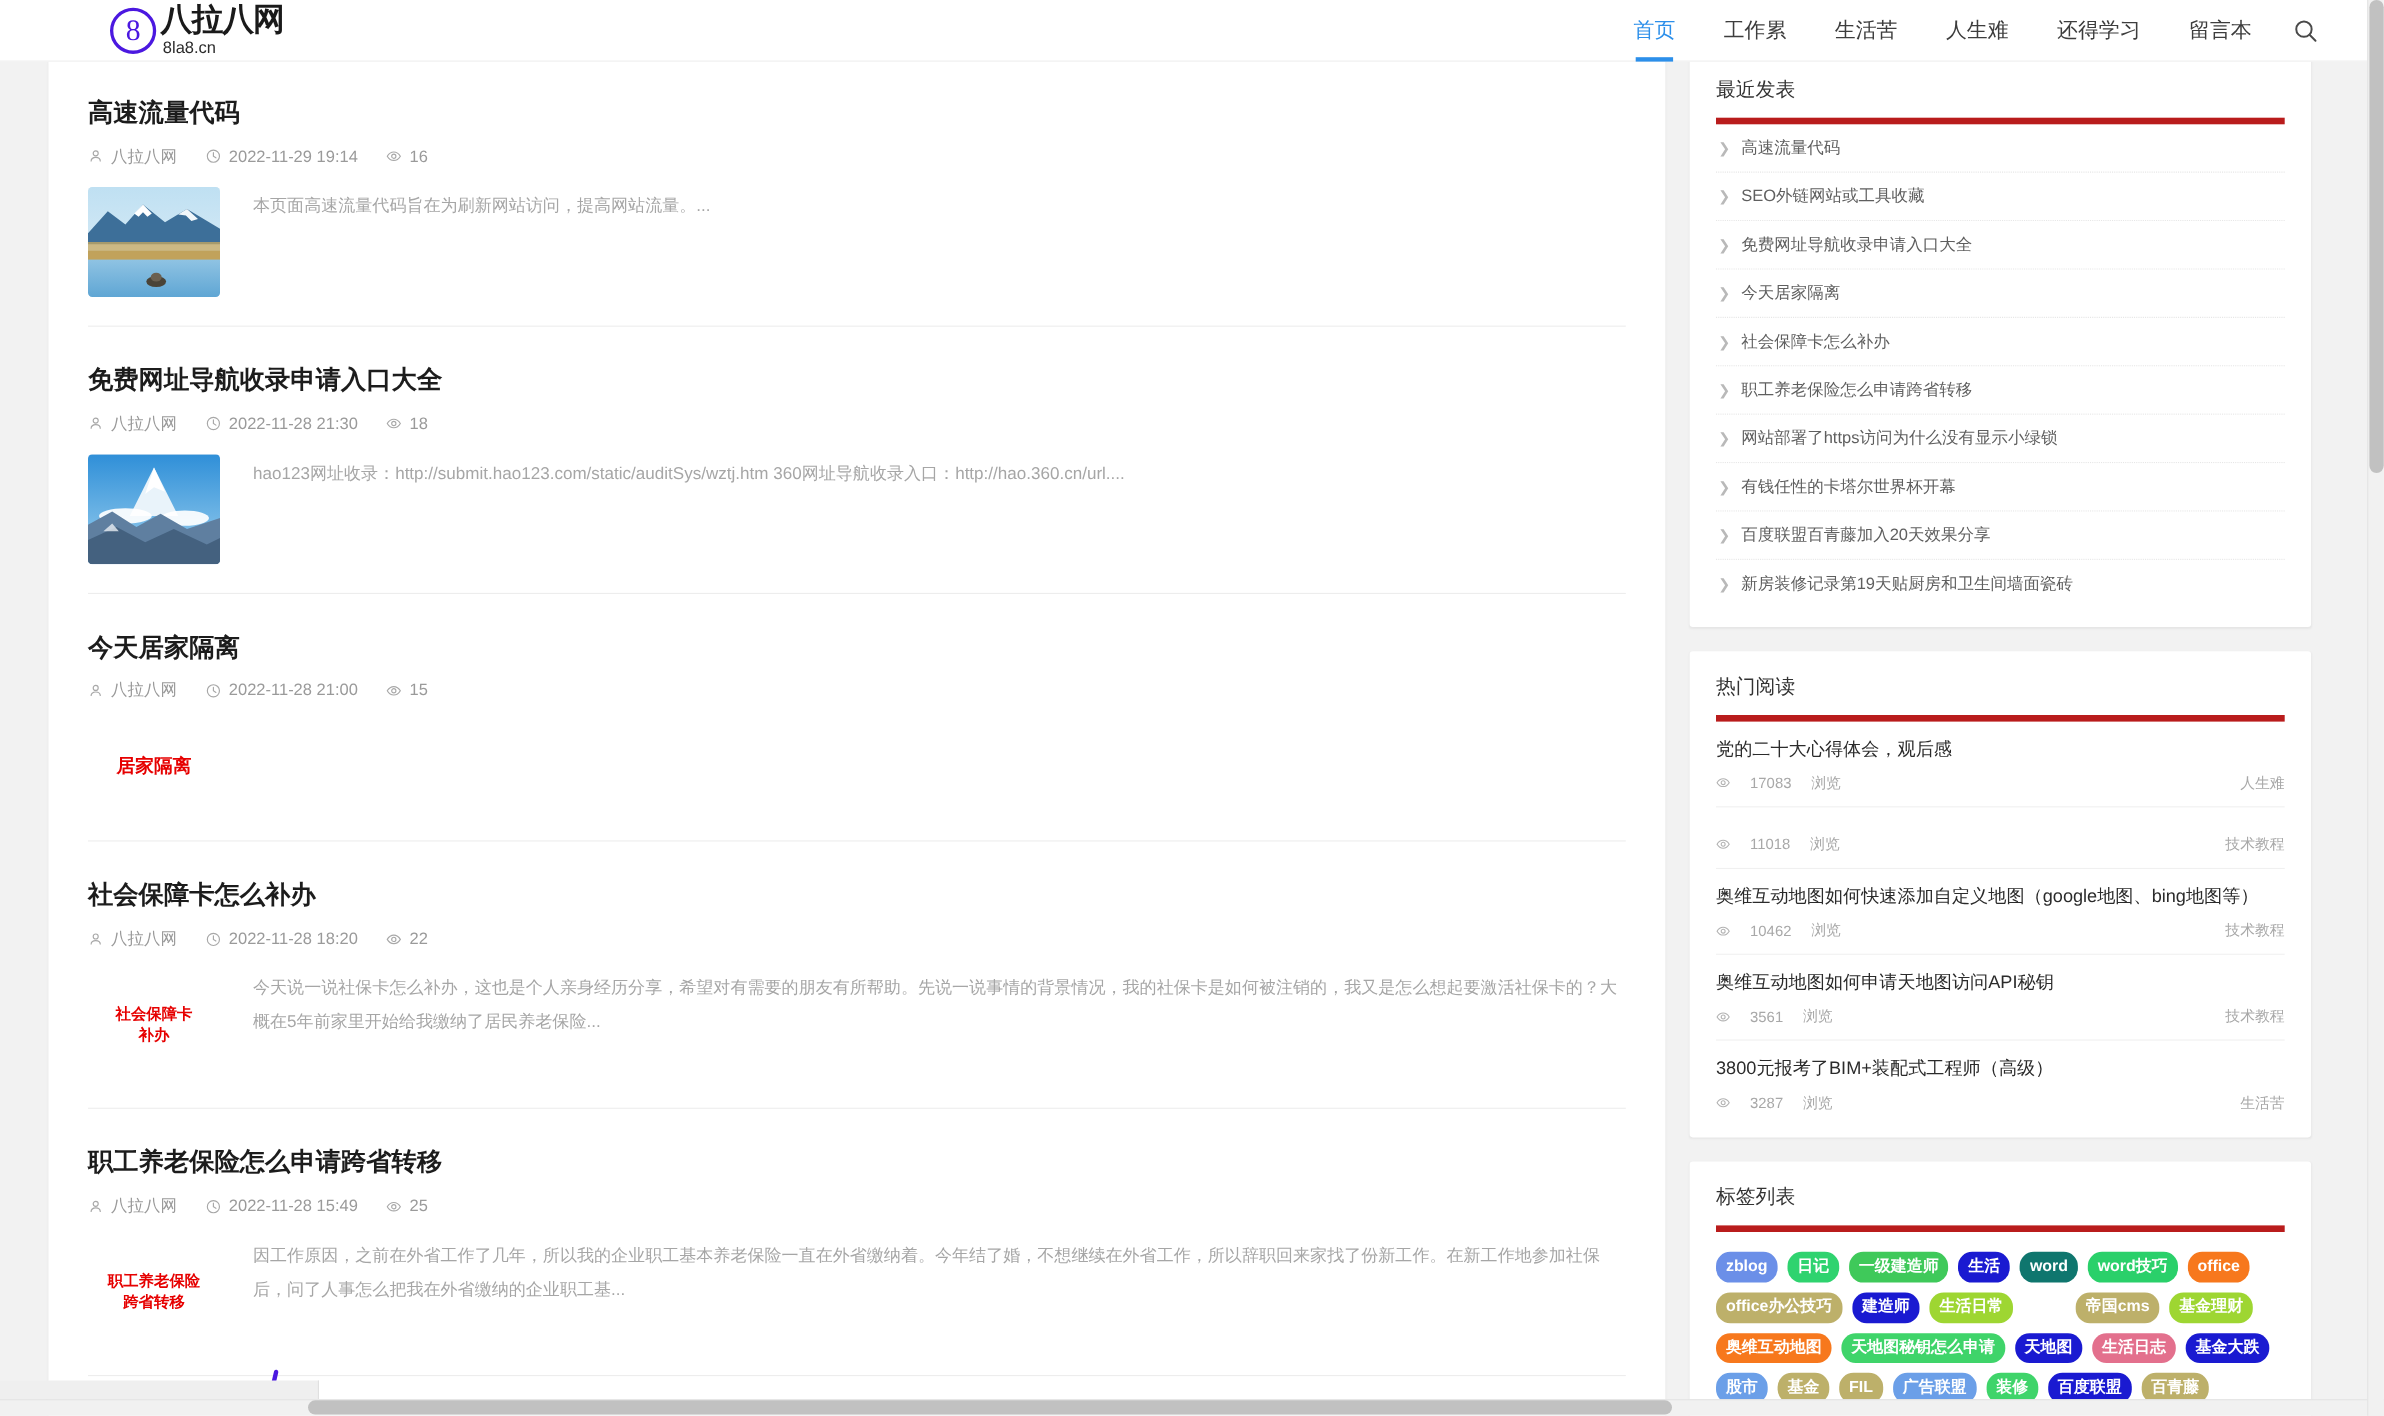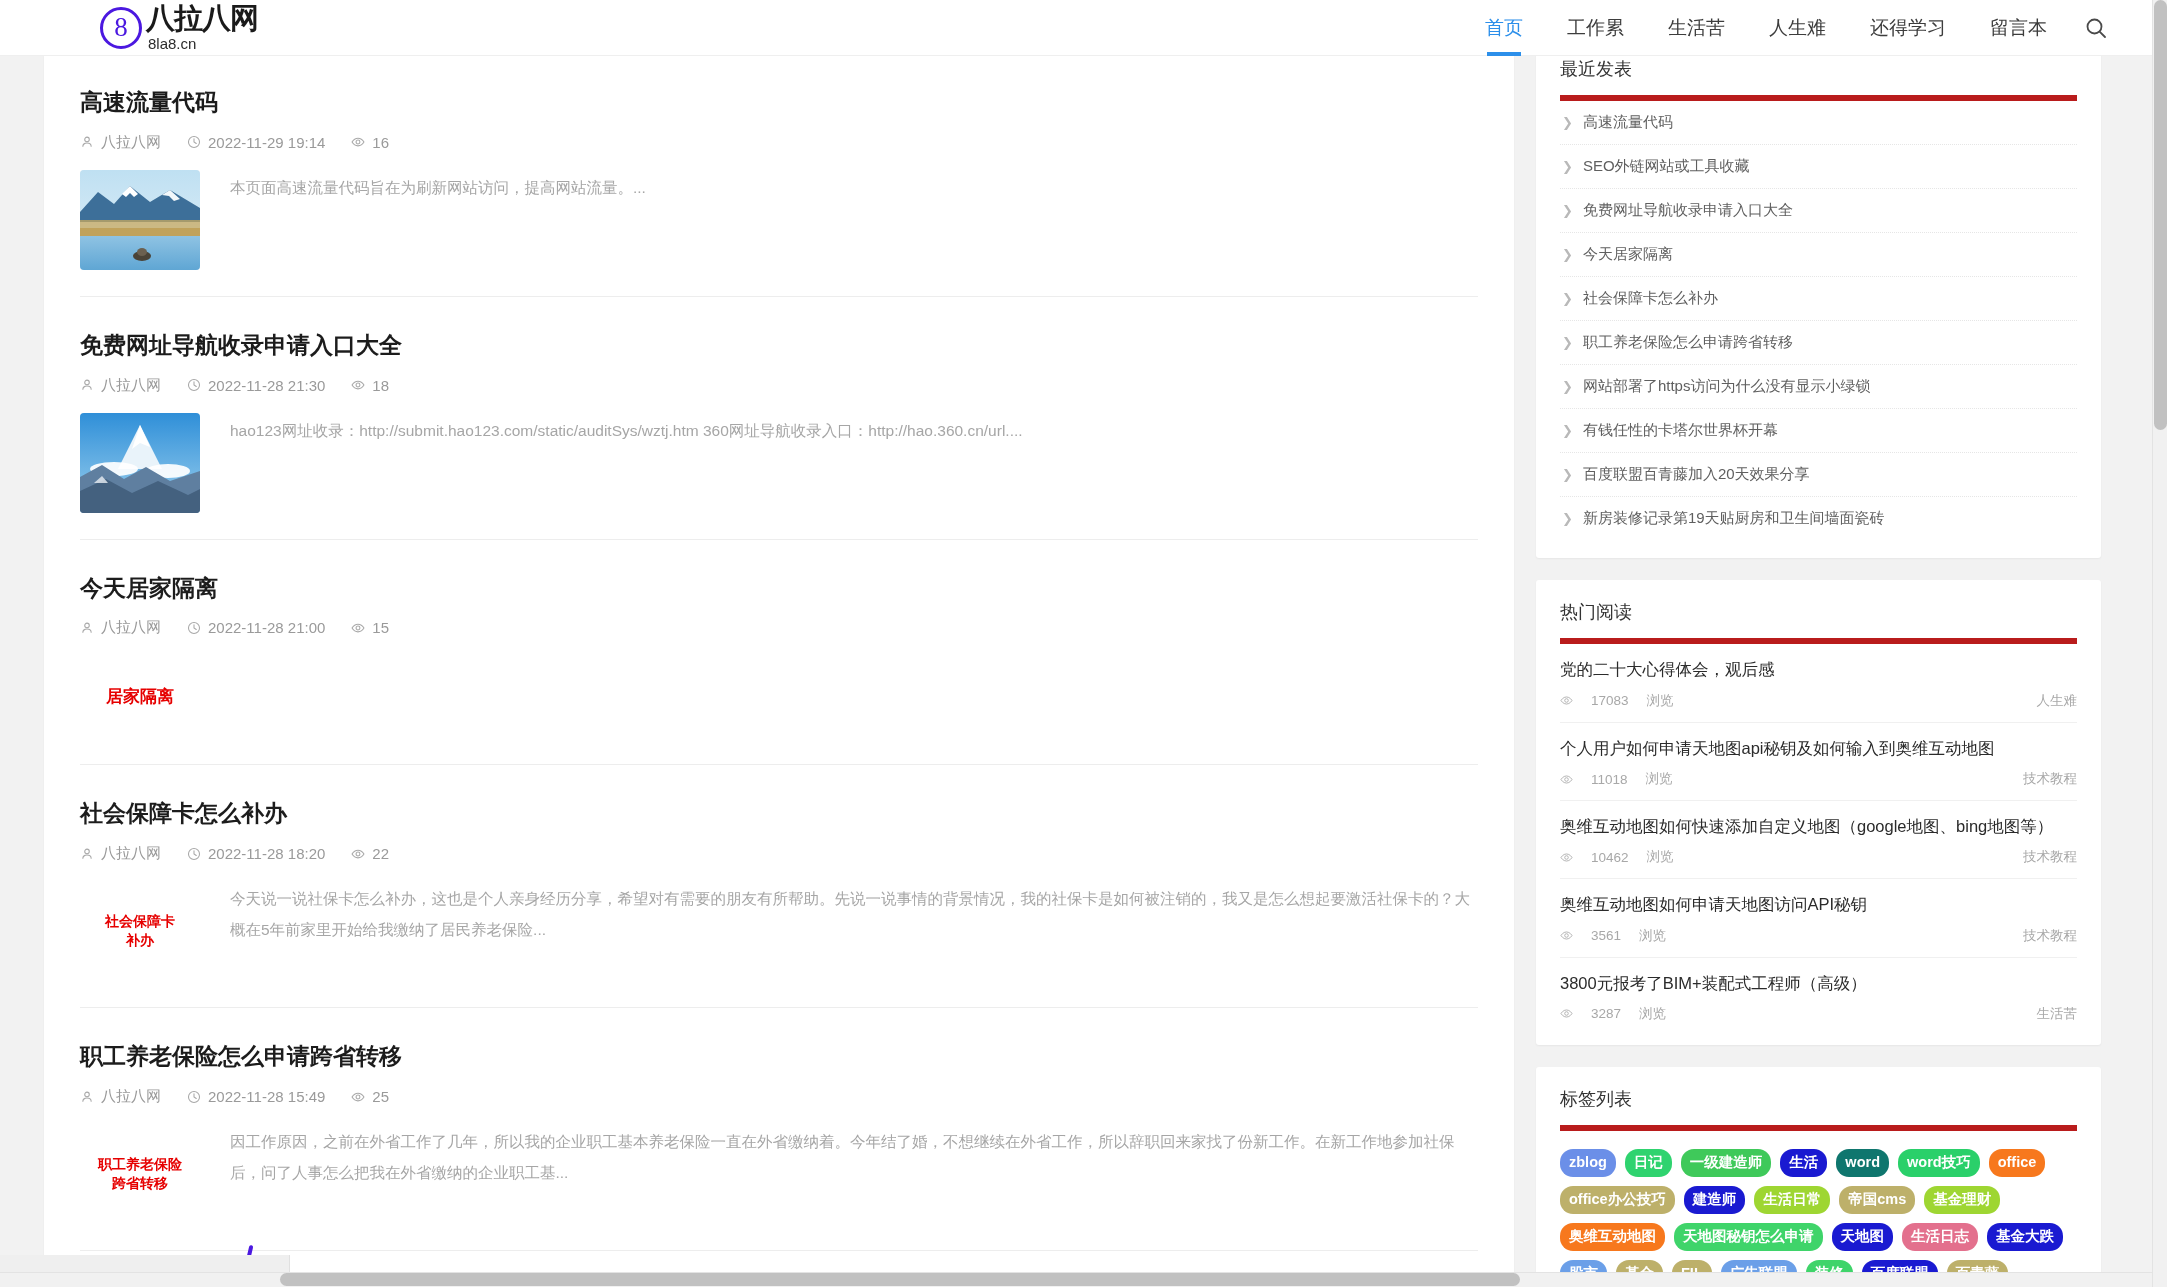--- a/index.html
+++ b/index.html
@@ -489,21 +489,20 @@
                 <circle cx="8" cy="8" r="2.2"></circle>
               </svg>
             <span>17083</span>
             <span>浏览</span>
           </span>
           <span>人生难</span>
         </div>
       </div>
 
       <div class="hot-item">
-        <div class="hot-title">个人用户如何申请天地图api秘钥及如何输入到奥维互动地图</div>
         <div class="hot-meta">
           <span class="hot-views">
             <svg width="13" height="13" viewBox="0 0 16 16" fill="none" stroke="#b2b2b2" stroke-width="1.2">
                 <path d="M1.2 8S3.8 3.6 8 3.6 14.8 8 14.8 8 12.2 12.4 8 12.4 1.2 8 1.2 8z"></path>
                 <circle cx="8" cy="8" r="2.2"></circle>
               </svg>
             <span>11018</span>
             <span>浏览</span>
           </span>
           <span>技术教程</span>
@@ -562,21 +561,21 @@
         <span class="tag" style="background: rgb(107, 143, 232);">zblog</span>
         <span class="tag" style="background: rgb(47, 211, 111);">日记</span>
         <span class="tag" style="background: rgb(63, 201, 90);">一级建造师</span>
         <span class="tag" style="background: rgb(26, 26, 209);">生活</span>
         <span class="tag" style="background: #0f766e;">word</span>
         <span class="tag" style="background: rgb(42, 208, 106);">word技巧</span>
         <span class="tag" style="background: rgb(247, 120, 29);">office</span>
         <span class="tag" style="background: rgb(189, 176, 106);">office办公技巧</span>
         <span class="tag" style="background: rgb(26, 26, 209);">建造师</span>
         <span class="tag" style="background: rgb(158, 214, 50);">生活日常</span>
-        <span class="tag" style="background: rgb(189, 176, 106);">帝国cms</span>
+        <span class="tag" style="background: rgb(189, 176, 106); margin-left: 48px;">帝国cms</span>
         <span class="tag" style="background: rgb(158, 214, 50);">基金理财</span>
         <span class="tag" style="background: rgb(247, 120, 29);">奥维互动地图</span>
         <span class="tag" style="background: rgb(63, 212, 106);">天地图秘钥怎么申请</span>
         <span class="tag" style="background: rgb(26, 26, 209);">天地图</span>
         <span class="tag" style="background: rgb(227, 112, 141);">生活日志</span>
         <span class="tag" style="background: rgb(26, 26, 209);">基金大跌</span>
         <span class="tag" style="background: rgb(107, 159, 232);">股市</span>
         <span class="tag" style="background: rgb(189, 176, 106);">基金</span>
         <span class="tag" style="background: rgb(189, 176, 106);">FIL</span>
         <span class="tag" style="background: rgb(107, 159, 232);">广告联盟</span>

